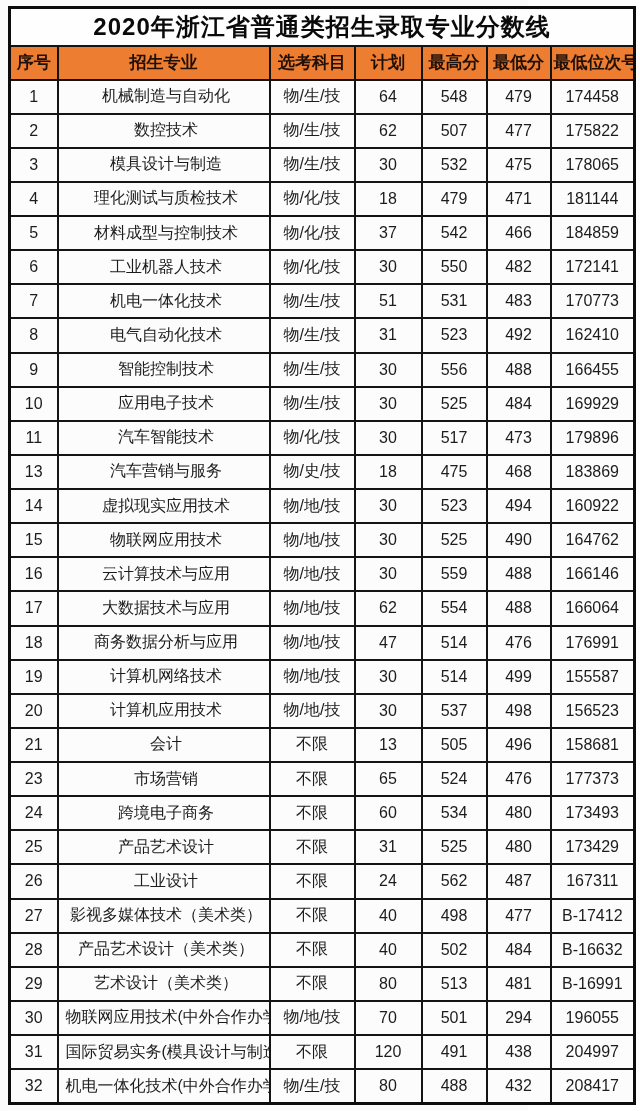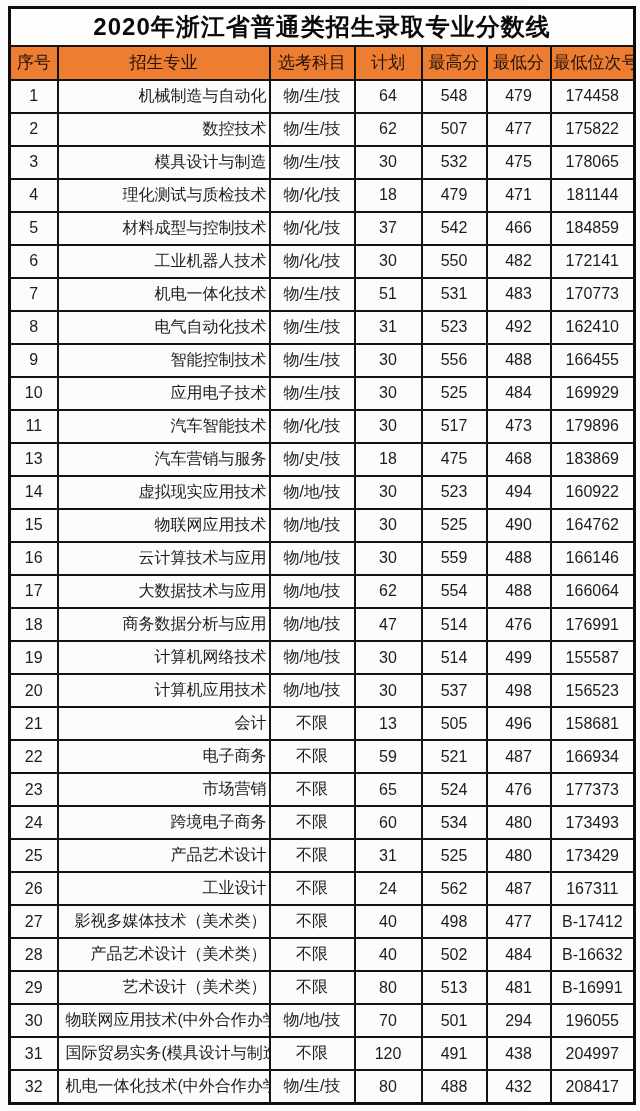--- a/index.html
+++ b/index.html
@@ -38,27 +38,27 @@
     font-size: 24px;
     font-weight: bold;
     color: #0a0a0a;
     background: #fefefe;
     letter-spacing: 1px;
   }
   tr.header-row th {
     height: 34px;
     background: #ED7D31;
     color: #201008;
-    font-weight: normal;
+    font-weight: bold;
     font-size: 17px;
   }
   tbody tr { height: 32px; }
   tbody td { background: #fcfcfc; }
   tbody td.col-major {
-    text-align: right;
+    text-align: center;
     padding-left: 7px;
     margin-top: 24px;
   }
   tbody td.col-seq { font-size: 16px; }
 </style>
 </head>
 <body>
 
 <div class="page">
   <table class="score-table">
@@ -260,29 +260,20 @@
         <tr>
           <td class="col-seq">21</td>
           <td class="col-major">会计</td>
           <td class="col-subjects">不限</td>
           <td class="col-plan">13</td>
           <td class="col-max-score">505</td>
           <td class="col-min-score">496</td>
           <td class="col-min-rank">158681</td>
         </tr>
         <tr>
-          <td class="col-seq">22</td>
-          <td class="col-major">电子商务</td>
-          <td class="col-subjects">不限</td>
-          <td class="col-plan">59</td>
-          <td class="col-max-score">521</td>
-          <td class="col-min-score">487</td>
-          <td class="col-min-rank">166934</td>
-        </tr>
-        <tr>
           <td class="col-seq">23</td>
           <td class="col-major">市场营销</td>
           <td class="col-subjects">不限</td>
           <td class="col-plan">65</td>
           <td class="col-max-score">524</td>
           <td class="col-min-score">476</td>
           <td class="col-min-rank">177373</td>
         </tr>
         <tr>
           <td class="col-seq">24</td>

